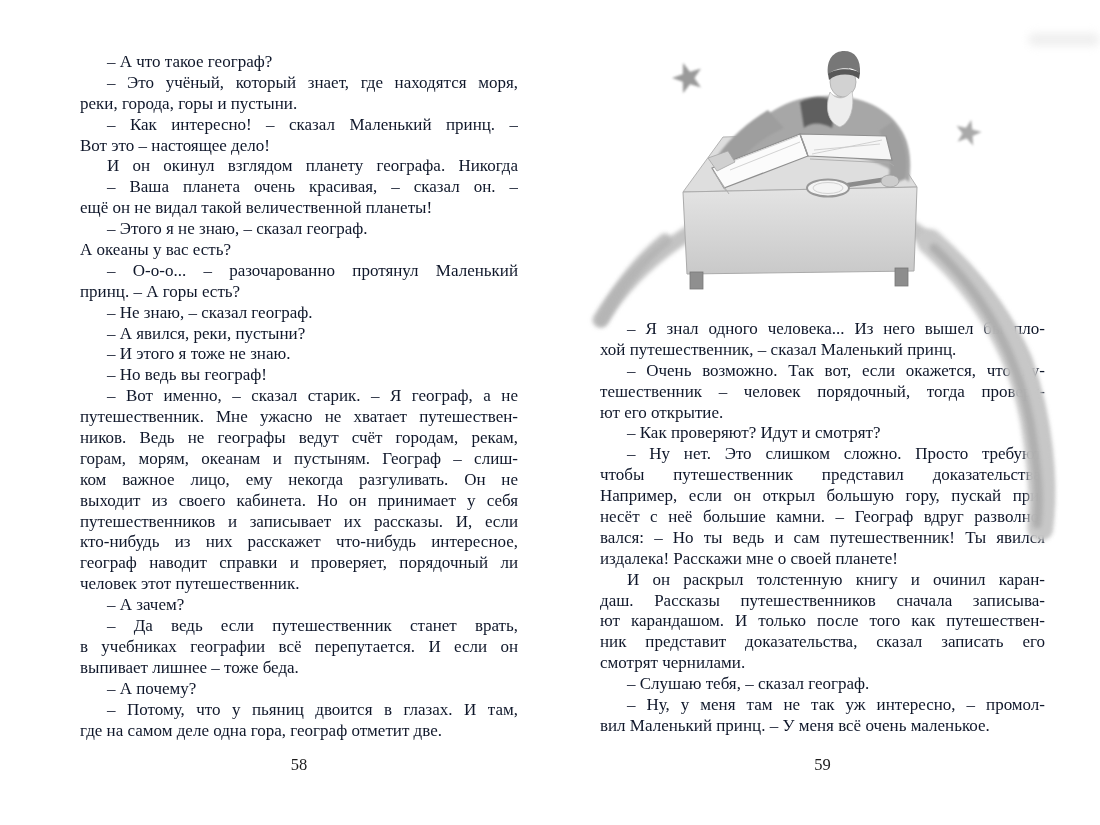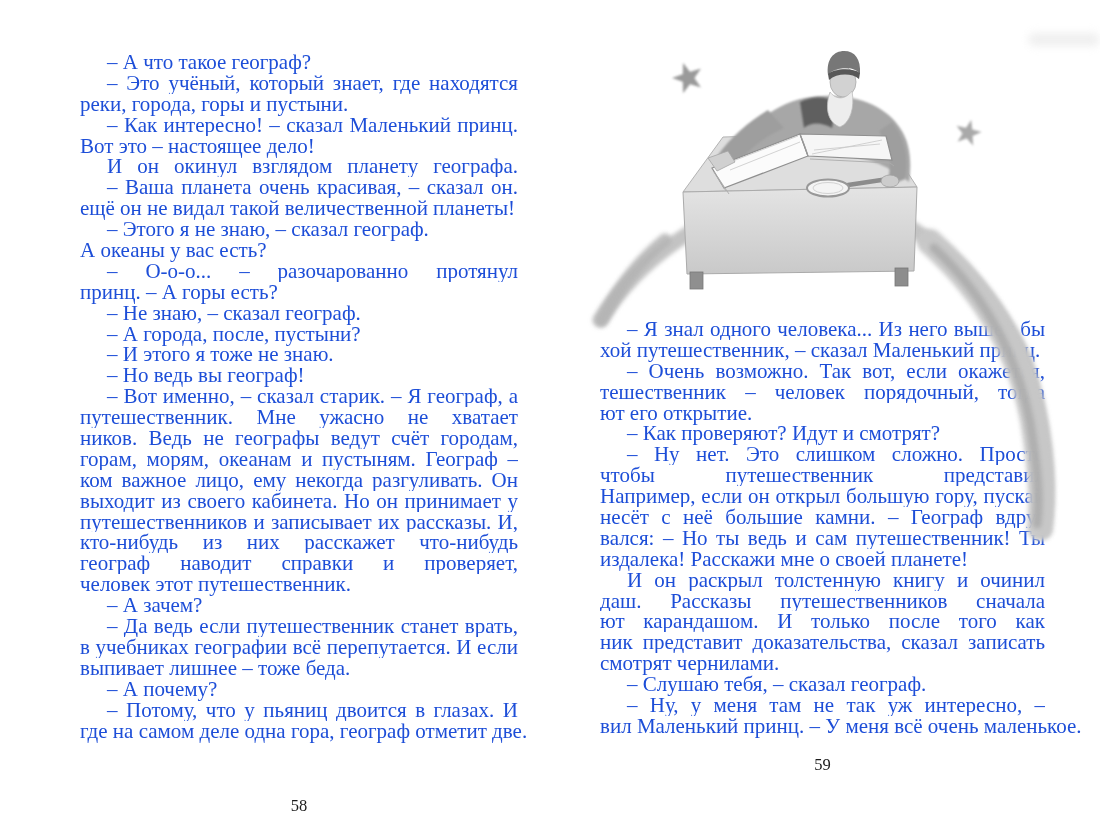--- a/index.html
+++ b/index.html
@@ -1,27 +1,27 @@
 <!DOCTYPE html>
 <html><head>
 <meta charset="utf-8">
 <style>
   html,body{margin:0;padding:0;}
   body{
     width:1100px;height:825px;background:#ffffff;overflow:hidden;position:relative;
     font-family:"Liberation Serif","DejaVu Serif",serif;
   }
-  .page-text{position:absolute;color:#1d4ed8;font-size:21px;}
+  .page-text{position:absolute;color:#0f172a;font-size:17px;}
   .line{height:20.9px;line-height:20.9px;white-space:nowrap;}
   .line.j{white-space:normal;text-align:justify;text-align-last:justify;overflow:hidden;}
   .line.ind{padding-left:27px;}
   .pagenum{position:absolute;top:755px;text-align:center;color:#1c1c1c;font-size:16.5px;}
   #left-text{left:80px;top:52px;width:438px;}
   #right-text{left:600px;top:319px;width:445px;}
-  #pagenum-left{left:80px;width:438px;margin-top:41px;}
+  #pagenum-left{left:80px;width:438px;}
   #pagenum-right{left:600px;width:445px;}
   #illustration{position:absolute;left:560px;top:30px;}
   .smudge{position:absolute;left:1028px;top:33px;width:72px;height:13px;background:#e2e2e2;
           border-radius:8px;filter:blur(4px);opacity:.55;}
 </style>
 </head>
 <body>
 
 <div id="left-text" class="page-text">
     <div class="line ind">– А что такое географ?</div>
@@ -30,21 +30,21 @@
     <div class="line j ind">– Как интересно! – сказал Маленький принц. –</div>
     <div class="line">Вот это – настоящее дело!</div>
     <div class="line j ind">И он окинул взглядом планету географа. Никогда</div>
     <div class="line j ind">– Ваша планета очень красивая, – сказал он. –</div>
     <div class="line">ещё он не видал такой величественной планеты!</div>
     <div class="line ind">– Этого я не знаю, – сказал географ.</div>
     <div class="line">А океаны у вас есть?</div>
     <div class="line j ind">– О-о-о... – разочарованно протянул Маленький</div>
     <div class="line">принц. – А горы есть?</div>
     <div class="line ind">– Не знаю, – сказал географ.</div>
-    <div class="line ind">– А города, после, пустыни?</div>
+    <div class="line ind">– А явился, реки, пустыни?</div>
     <div class="line ind">– И этого я тоже не знаю.</div>
     <div class="line ind">– Но ведь вы географ!</div>
     <div class="line j ind">– Вот именно, – сказал старик. – Я географ, а не</div>
     <div class="line j">путешественник. Мне ужасно не хватает путешествен-</div>
     <div class="line j">ников. Ведь не географы ведут счёт городам, рекам,</div>
     <div class="line j">горам, морям, океанам и пустыням. Географ – слиш-</div>
     <div class="line j">ком важное лицо, ему некогда разгуливать. Он не</div>
     <div class="line j">выходит из своего кабинета. Но он принимает у себя</div>
     <div class="line j">путешественников и записывает их рассказы. И, если</div>
     <div class="line j">кто-нибудь из них расскажет что-нибудь интересное,</div>

